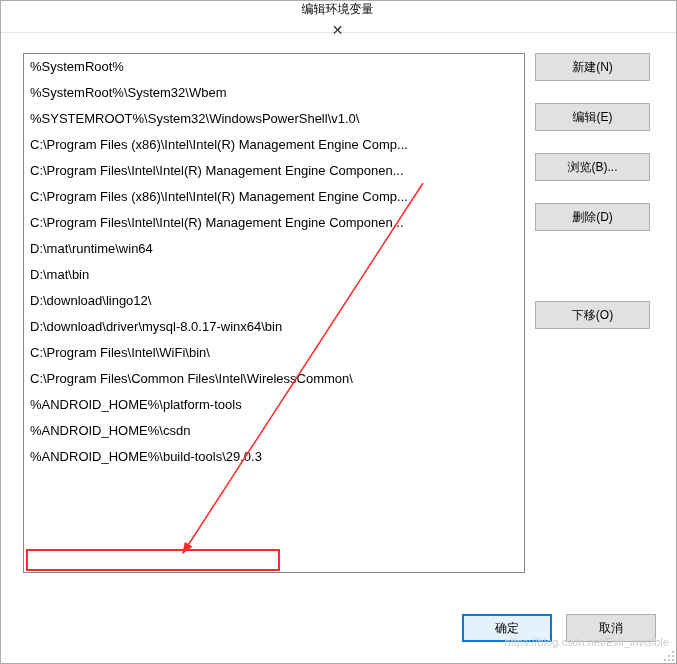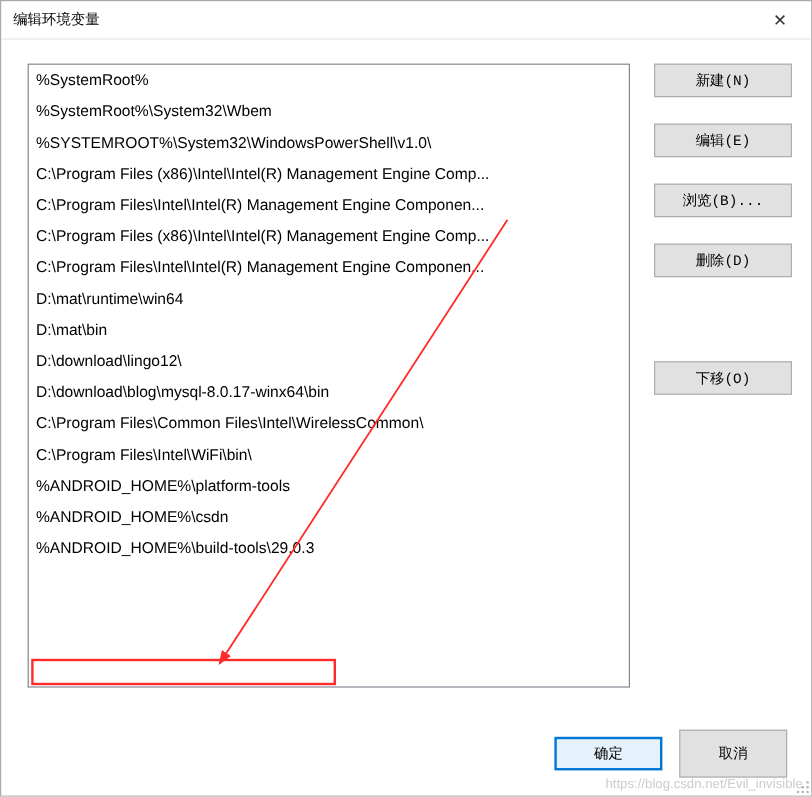--- a/index.html
+++ b/index.html
@@ -20,36 +20,37 @@
       display: flex;
       flex-direction: column;
     }
     .titlebar {
       height: 32px;
       display: flex;
       align-items: center;
       justify-content: space-between;
       padding: 0 12px 0 10px;
       border-bottom: 1px solid #e5e5e5;
+      flex-direction: column;
     }
     .titlebar .title {
       font-size: 12px;
       color: #000;
     }
     .close-btn {
       font-size: 14px;
       color: #333;
       cursor: pointer;
       padding: 4px 8px;
     }
     .content {
       flex: 1;
       display: flex;
       padding: 20px 18px 10px 22px;
-      gap: 20px;
+      gap: 10px;
     }
     .list-wrap {
       position: relative;
       width: 502px;
       height: 520px;
     }
     .listbox {
       width: 502px;
       height: 520px;
       border: 1px solid #828790;
@@ -105,21 +106,21 @@
       width: 115px;
     }
     .btn {
       width: 115px;
       height: 28px;
       background: #e1e1e1;
       border: 1px solid #adadad;
       font-size: 12px;
       color: #000;
       cursor: pointer;
-      font-family: Liberation Mono, monospace;
+      font-family: Liberation Sans, sans-serif;
     }
     .spacer-sm { height: 22px; }
     .spacer-lg { height: 48px; }
     .footer {
       height: 56px;
       display: flex;
       justify-content: flex-end;
       align-items: center;
       gap: 14px;
       padding: 0 20px 14px 0;
@@ -128,30 +129,30 @@
       width: 90px;
       height: 28px;
       border: 2px solid #0078d7;
       background: #e5f1fb;
       font-size: 12px;
       cursor: pointer;
       font-family: inherit;
     }
     .btn-default {
       width: 90px;
-      height: 40px;
+      height: 28px;
       border: 1px solid #adadad;
       background: #e1e1e1;
       font-size: 12px;
       cursor: pointer;
       font-family: inherit;
     }
     .watermark {
       position: absolute;
-      bottom: 4px;
+      bottom: 16px;
       right: 8px;
       font-size: 11px;
       color: #ccc;
       pointer-events: none;
     }
     .resize-grip {
       position: absolute;
       bottom: 2px;
       right: 2px;
       width: 12px;
@@ -174,23 +175,23 @@
           <div class="list-item">%SystemRoot%</div>
           <div class="list-item">%SystemRoot%\System32\Wbem</div>
           <div class="list-item">%SYSTEMROOT%\System32\WindowsPowerShell\v1.0\</div>
           <div class="list-item">C:\Program Files (x86)\Intel\Intel(R) Management Engine Comp...</div>
           <div class="list-item">C:\Program Files\Intel\Intel(R) Management Engine Componen...</div>
           <div class="list-item">C:\Program Files (x86)\Intel\Intel(R) Management Engine Comp...</div>
           <div class="list-item">C:\Program Files\Intel\Intel(R) Management Engine Componen...</div>
           <div class="list-item">D:\mat\runtime\win64</div>
           <div class="list-item">D:\mat\bin</div>
           <div class="list-item">D:\download\lingo12\</div>
-          <div class="list-item">D:\download\blog\mysql-8.0.17-winx64\bin</div>
+          <div class="list-item">D:\download\driver\mysql-8.0.17-winx64\bin</div>
+          <div class="list-item">C:\Program Files\Intel\WiFi\bin\</div>
           <div class="list-item">C:\Program Files\Common Files\Intel\WirelessCommon\</div>
-          <div class="list-item">C:\Program Files\Intel\WiFi\bin\</div>
           <div class="list-item">%ANDROID_HOME%\platform-tools</div>
           <div class="list-item">%ANDROID_HOME%\csdn</div>
           <div class="list-item">%ANDROID_HOME%\build-tools\29.0.3</div>
         </div>
       <div class="highlight-box"></div>
       <svg class="arrow-svg">
         <defs>
           <marker id="arrowhead" markerWidth="8" markerHeight="6" refX="7" refY="3" orient="auto">
             <polygon points="0 0, 8 3, 0 6" fill="#ff2a2a"></polygon>
           </marker>

